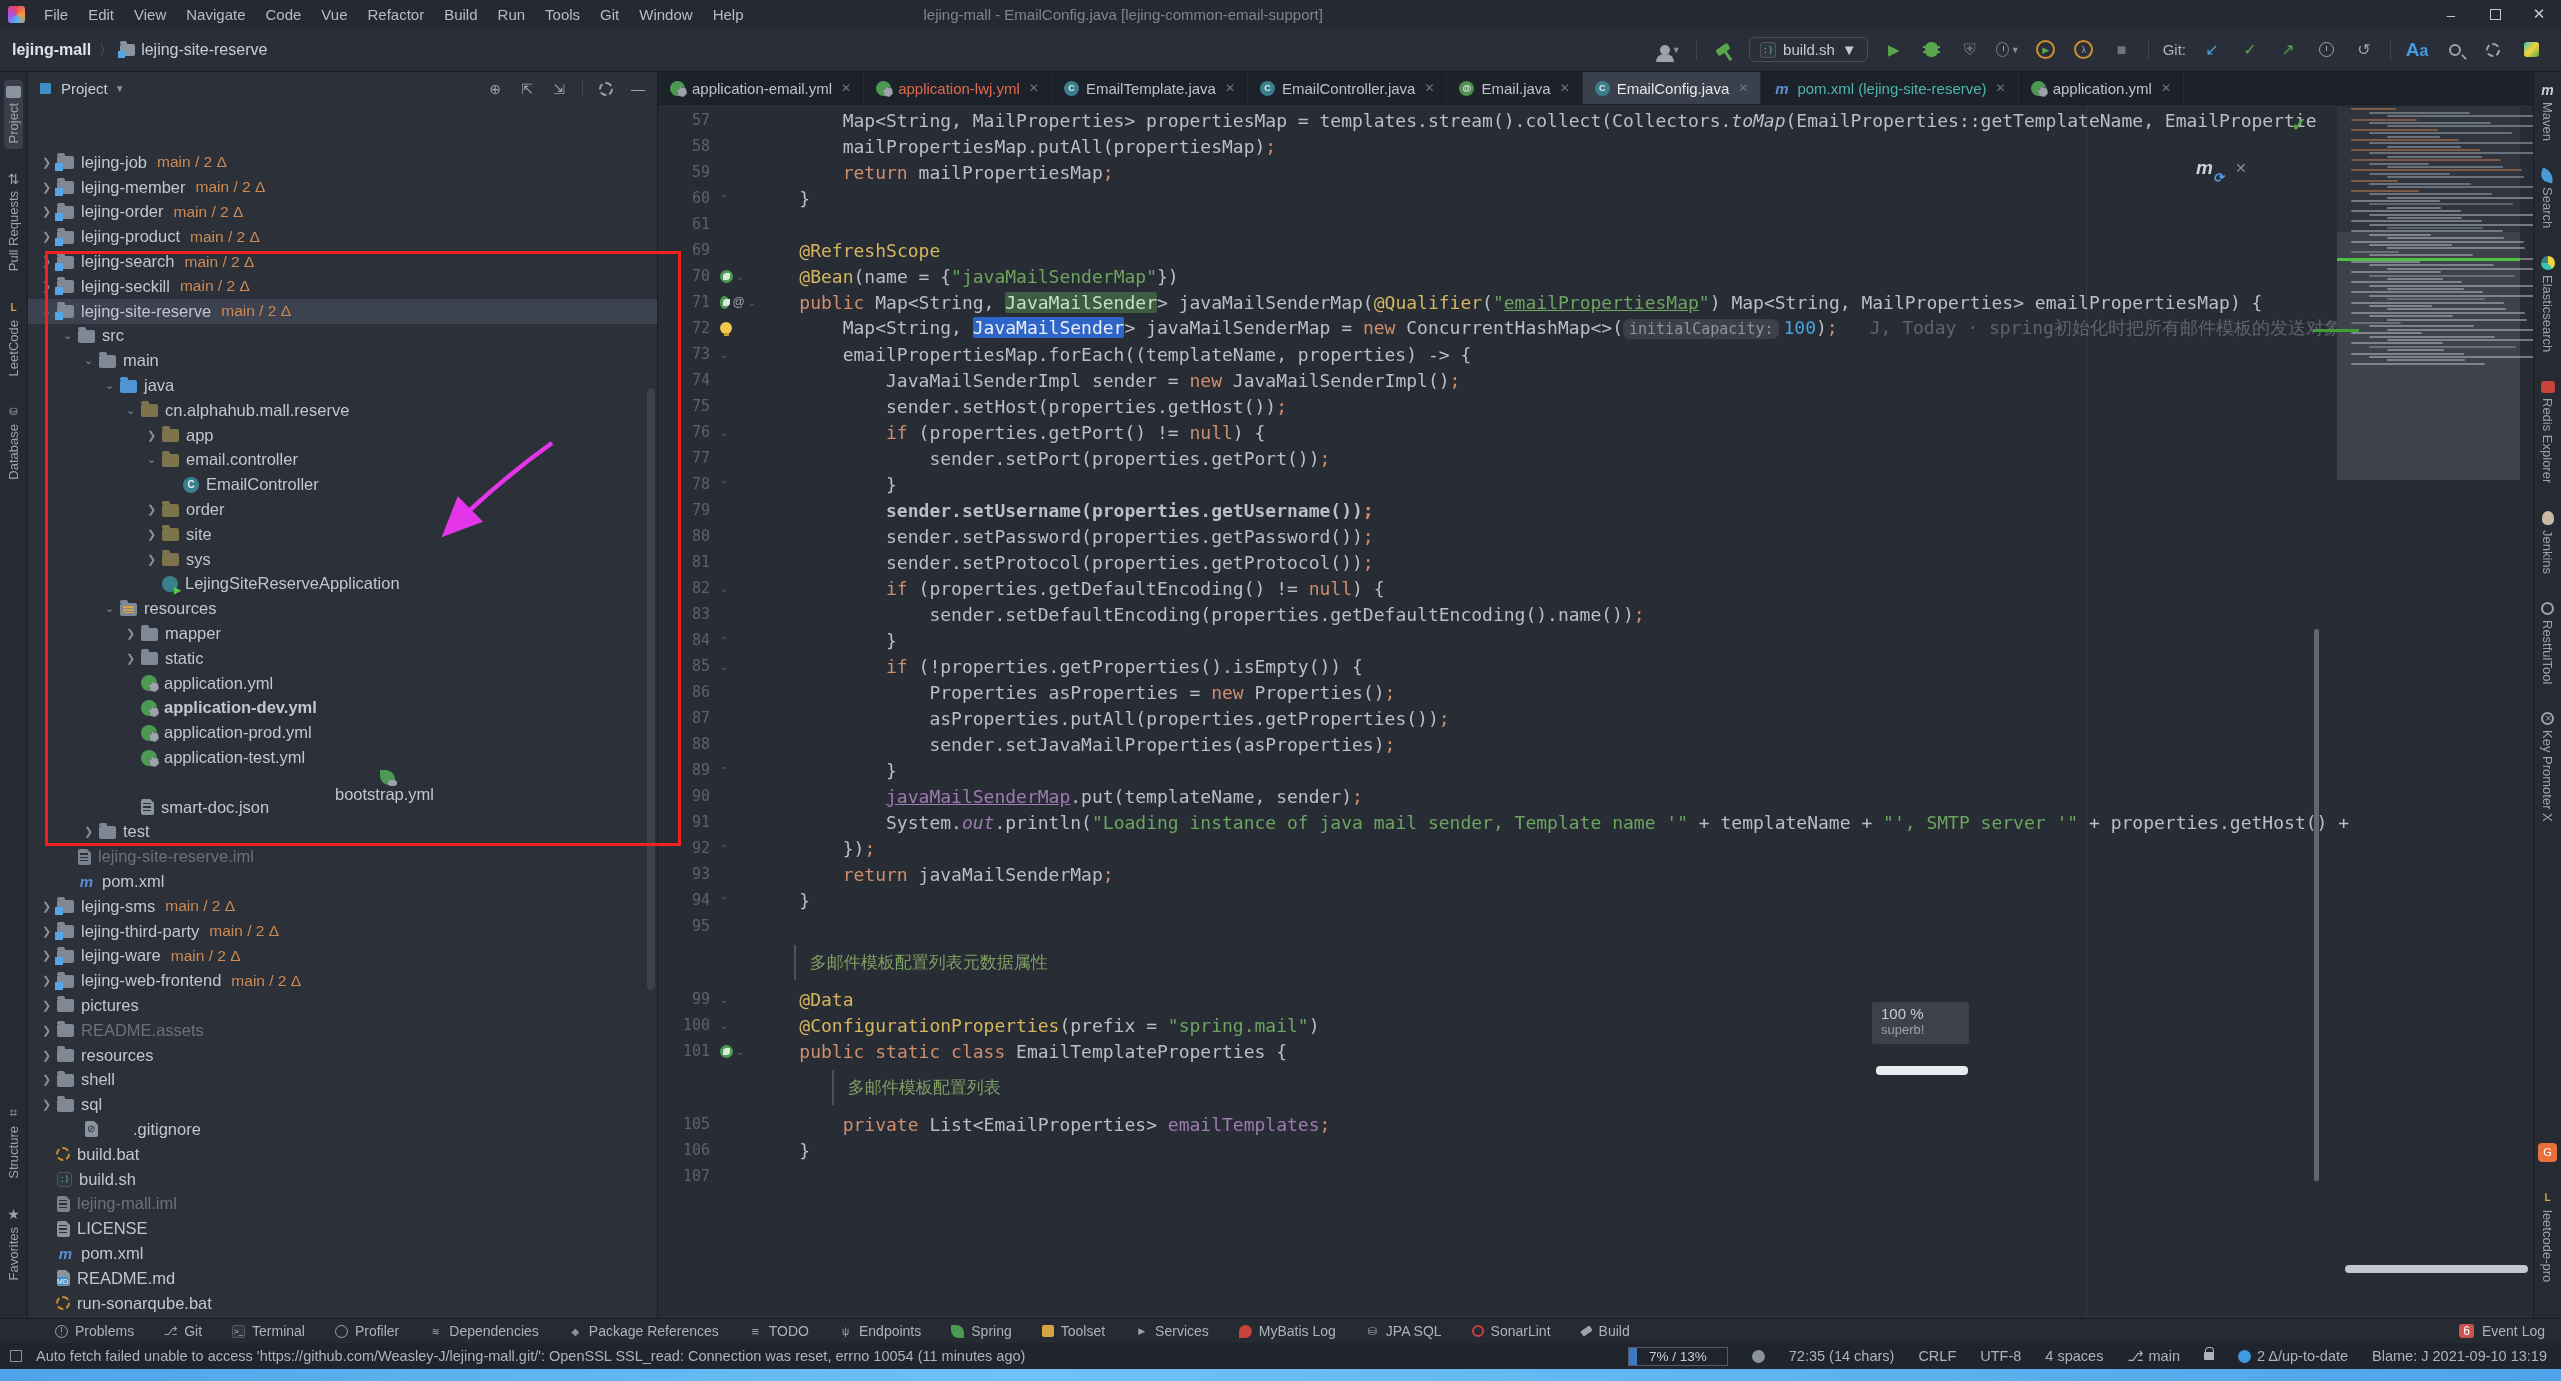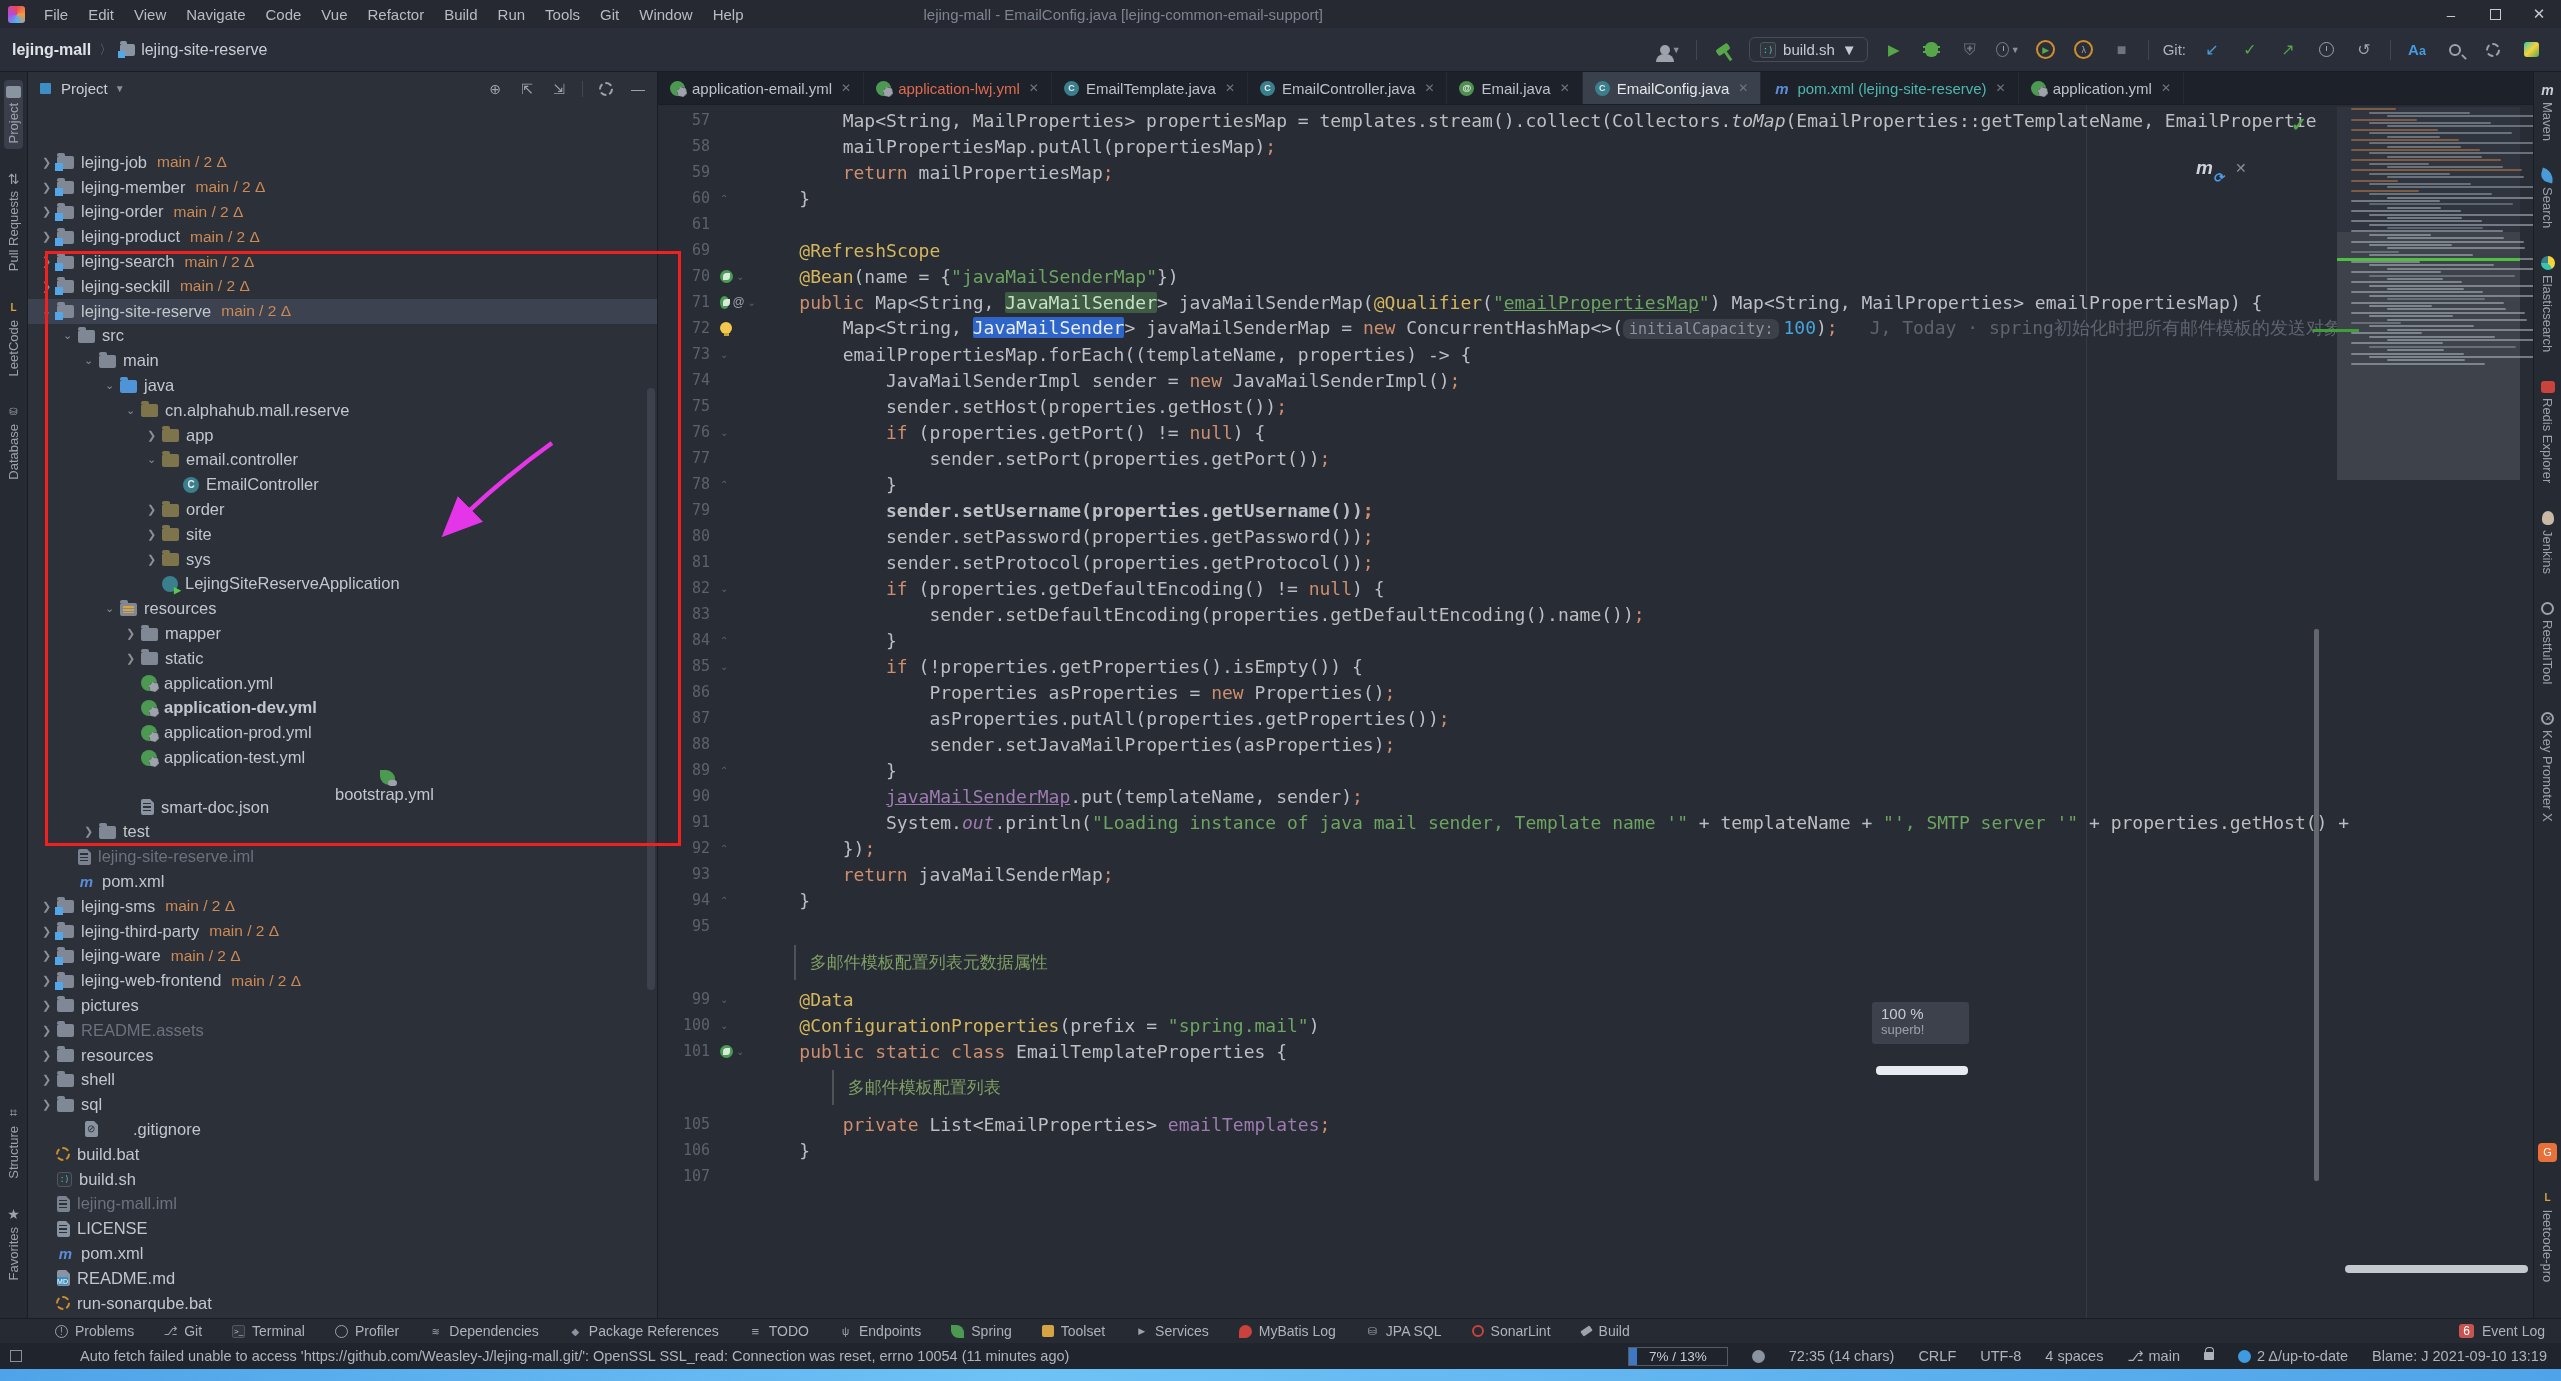--- a/index.html
+++ b/index.html
@@ -49,21 +49,21 @@
   .bug { width:13px; height:15px; background:#57A64A; border-radius:6px; position:relative; }
   .bug::before, .bug::after { content:""; position:absolute; width:17px; height:1.5px; background:#57A64A; left:-2px; }
   .bug::before { top:4px; } .bug::after { top:9px; }
   .ring { width:19px; height:19px; border:2px solid #CE8E2E; border-radius:50%;
     display:flex; align-items:center; justify-content:center; font-size:9px; color:#57A64A; }
   .ring.gray { color:#9DA2AB; }
   .arr-dl { color:#4B9BD8; } .arr-ur { color:#57A64A; } .chk { color:#57A64A; }
   .clockI { width:15px; height:15px; border:1.5px solid #9DA2AB; border-radius:50%; position:relative; }
   .clockI::after { content:""; position:absolute; left:6px; top:3px; width:1.5px; height:5px; background:#9DA2AB; }
   .undo { color:#9DA2AB; }
-  .trans { color:#459BE0; font-size:15px; font-weight:bold; }
+  .trans { color:#459BE0; font-size:19px; font-weight:bold; }
   .mag { width:12px; height:12px; border:2px solid #9DA2AB; border-radius:50%; position:relative; }
   .mag::after { content:""; position:absolute; left:10px; top:10px; width:6px; height:2px; background:#9DA2AB; transform:rotate(45deg); }
   .gearI { width:14px; height:14px; border:2px dashed #9DA2AB; border-radius:50%; }
   .toolbox { width:15px; height:15px; border-radius:3px; background:linear-gradient(135deg,#37C5B1 0%,#F5D33D 50%,#57A64A 100%); }
   .userI { width:10px; height:10px; border-radius:50%; background:#9DA2AB; position:relative; }
   .userI::after { content:""; position:absolute; top:9px; left:-4px; width:18px; height:8px;
     border-radius:8px 8px 0 0; background:#9DA2AB; }
   .gitlab { color:#AEB3BB; font-size:15px; }
 
   
@@ -225,21 +225,21 @@
   .bic-services::after { content:"▶"; font-size:9px; }
   .bic-mybatis { background:#C9423C; border-radius:50% 50% 50% 0; }
   .bic-jpa::after { content:"⛁"; font-size:11px; }
   .bic-sonar { border:2px solid #C9423C; border-radius:50%; width:12px; height:12px; }
   .bic-build { background:#9DA2AB; width:11px; height:6px; border-radius:1px; transform:rotate(-35deg); }
   #eventlog { margin-left:auto; margin-right:16px; display:flex; align-items:center; gap:8px; }
   #eventlog .badge { background:#C75450; color:#fff; border-radius:3px; font-size:12px; padding:0 4px; }
 
   
   #statusbar { left:0; top:1343px; width:2561px; height:26px; background:#20242C; display:flex; align-items:center;
-    color:#AEB3BB; font-size:14.5px;gap:44px; }
+    color:#AEB3BB; font-size:14.5px; }
   #statusbar .sq { width:12px; height:12px; border:1.5px solid #8A8F98; margin:0 14px 0 10px; }
   #stat-right { margin-left:auto; display:flex; align-items:center; gap:24px; padding-right:14px; }
   #memw { width:100px; height:19px; border:1px solid #555B66; background:#1F232B; position:relative;
     display:flex; align-items:center; justify-content:center; font-size:13.5px; color:#C9CDD4; }
   #memw i { position:absolute; left:0; top:0; bottom:0; width:8%; background:#3E77C2; }
   #memw span { position:relative; }
   .graydot { width:13px; height:13px; border-radius:50%; background:#8A93A0; }
   .branch-ic::before { content:"⎇"; font-size:14px; color:#AEB3BB; margin-right:5px; }
   .lock { width:10px; height:8px; background:#AEB3BB; border-radius:1px; position:relative; display:inline-block; }
   .lock::before { content:""; position:absolute; left:1.5px; top:-5px; width:7px; height:5px;

